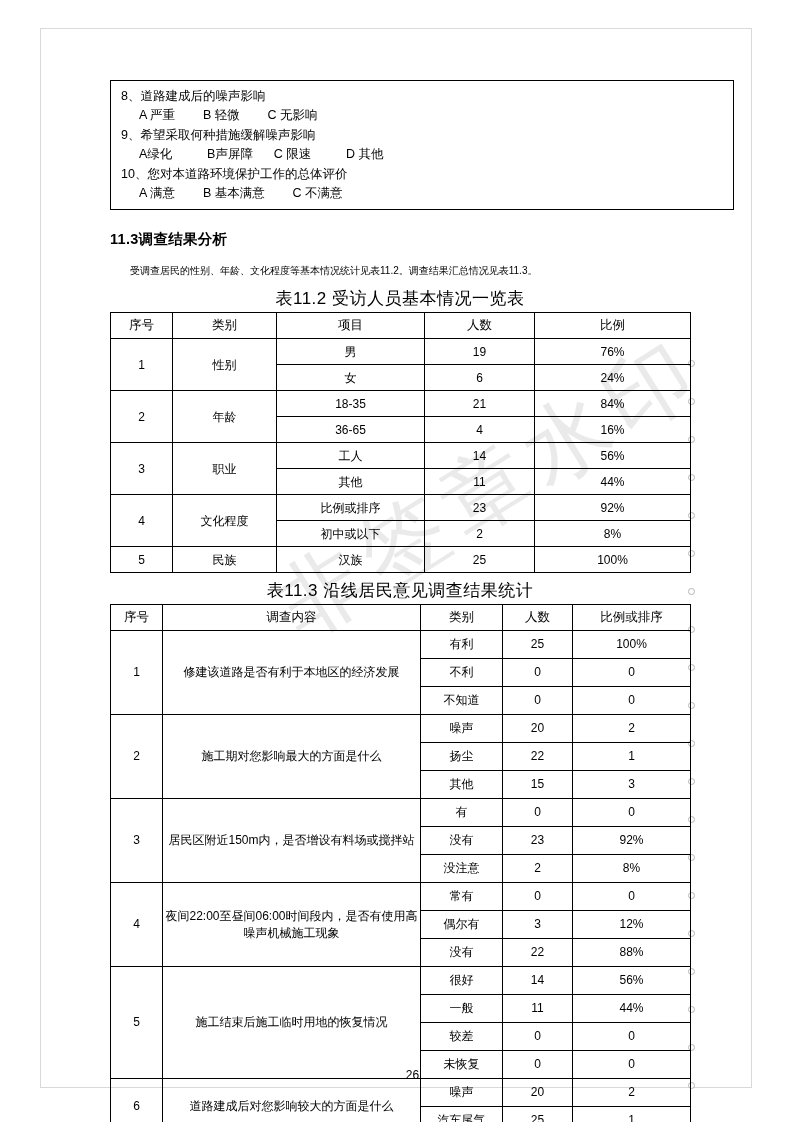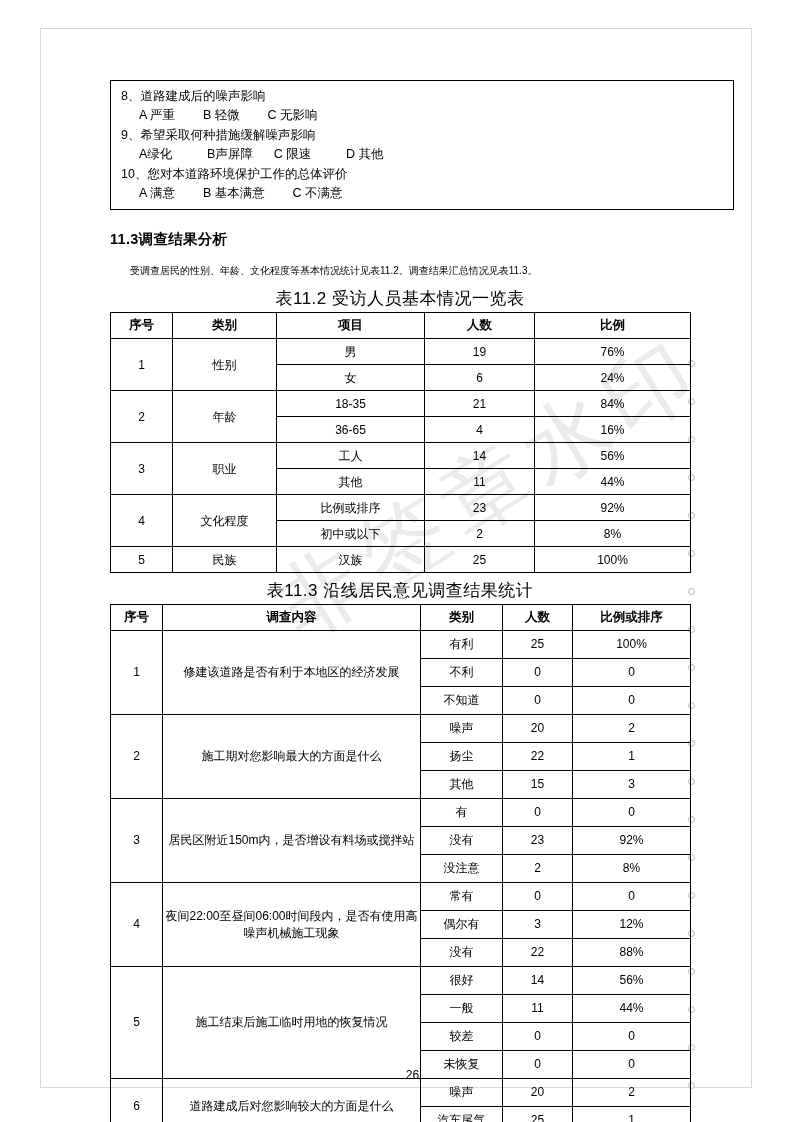--- a/index.html
+++ b/index.html
@@ -88,21 +88,21 @@
   }
   table.doc td, table.doc th {
     border: 1px solid #000;
     text-align: center;
     vertical-align: middle;
     padding: 3px 2px;
     font-weight: normal;
     line-height: 1.35;
   }
   table.doc th {
-    font-weight: bold;
+    font-weight: normal;
     font-size: 12.5px;
     padding: 4px 2px;
   }
   .t2 td { height: 19px; }
   .t3 td { height: 21px; }
   td.leftcell {
     text-align: left;
     padding-left: 8px;
     padding-right: 4px;
     line-height: 1.5;

